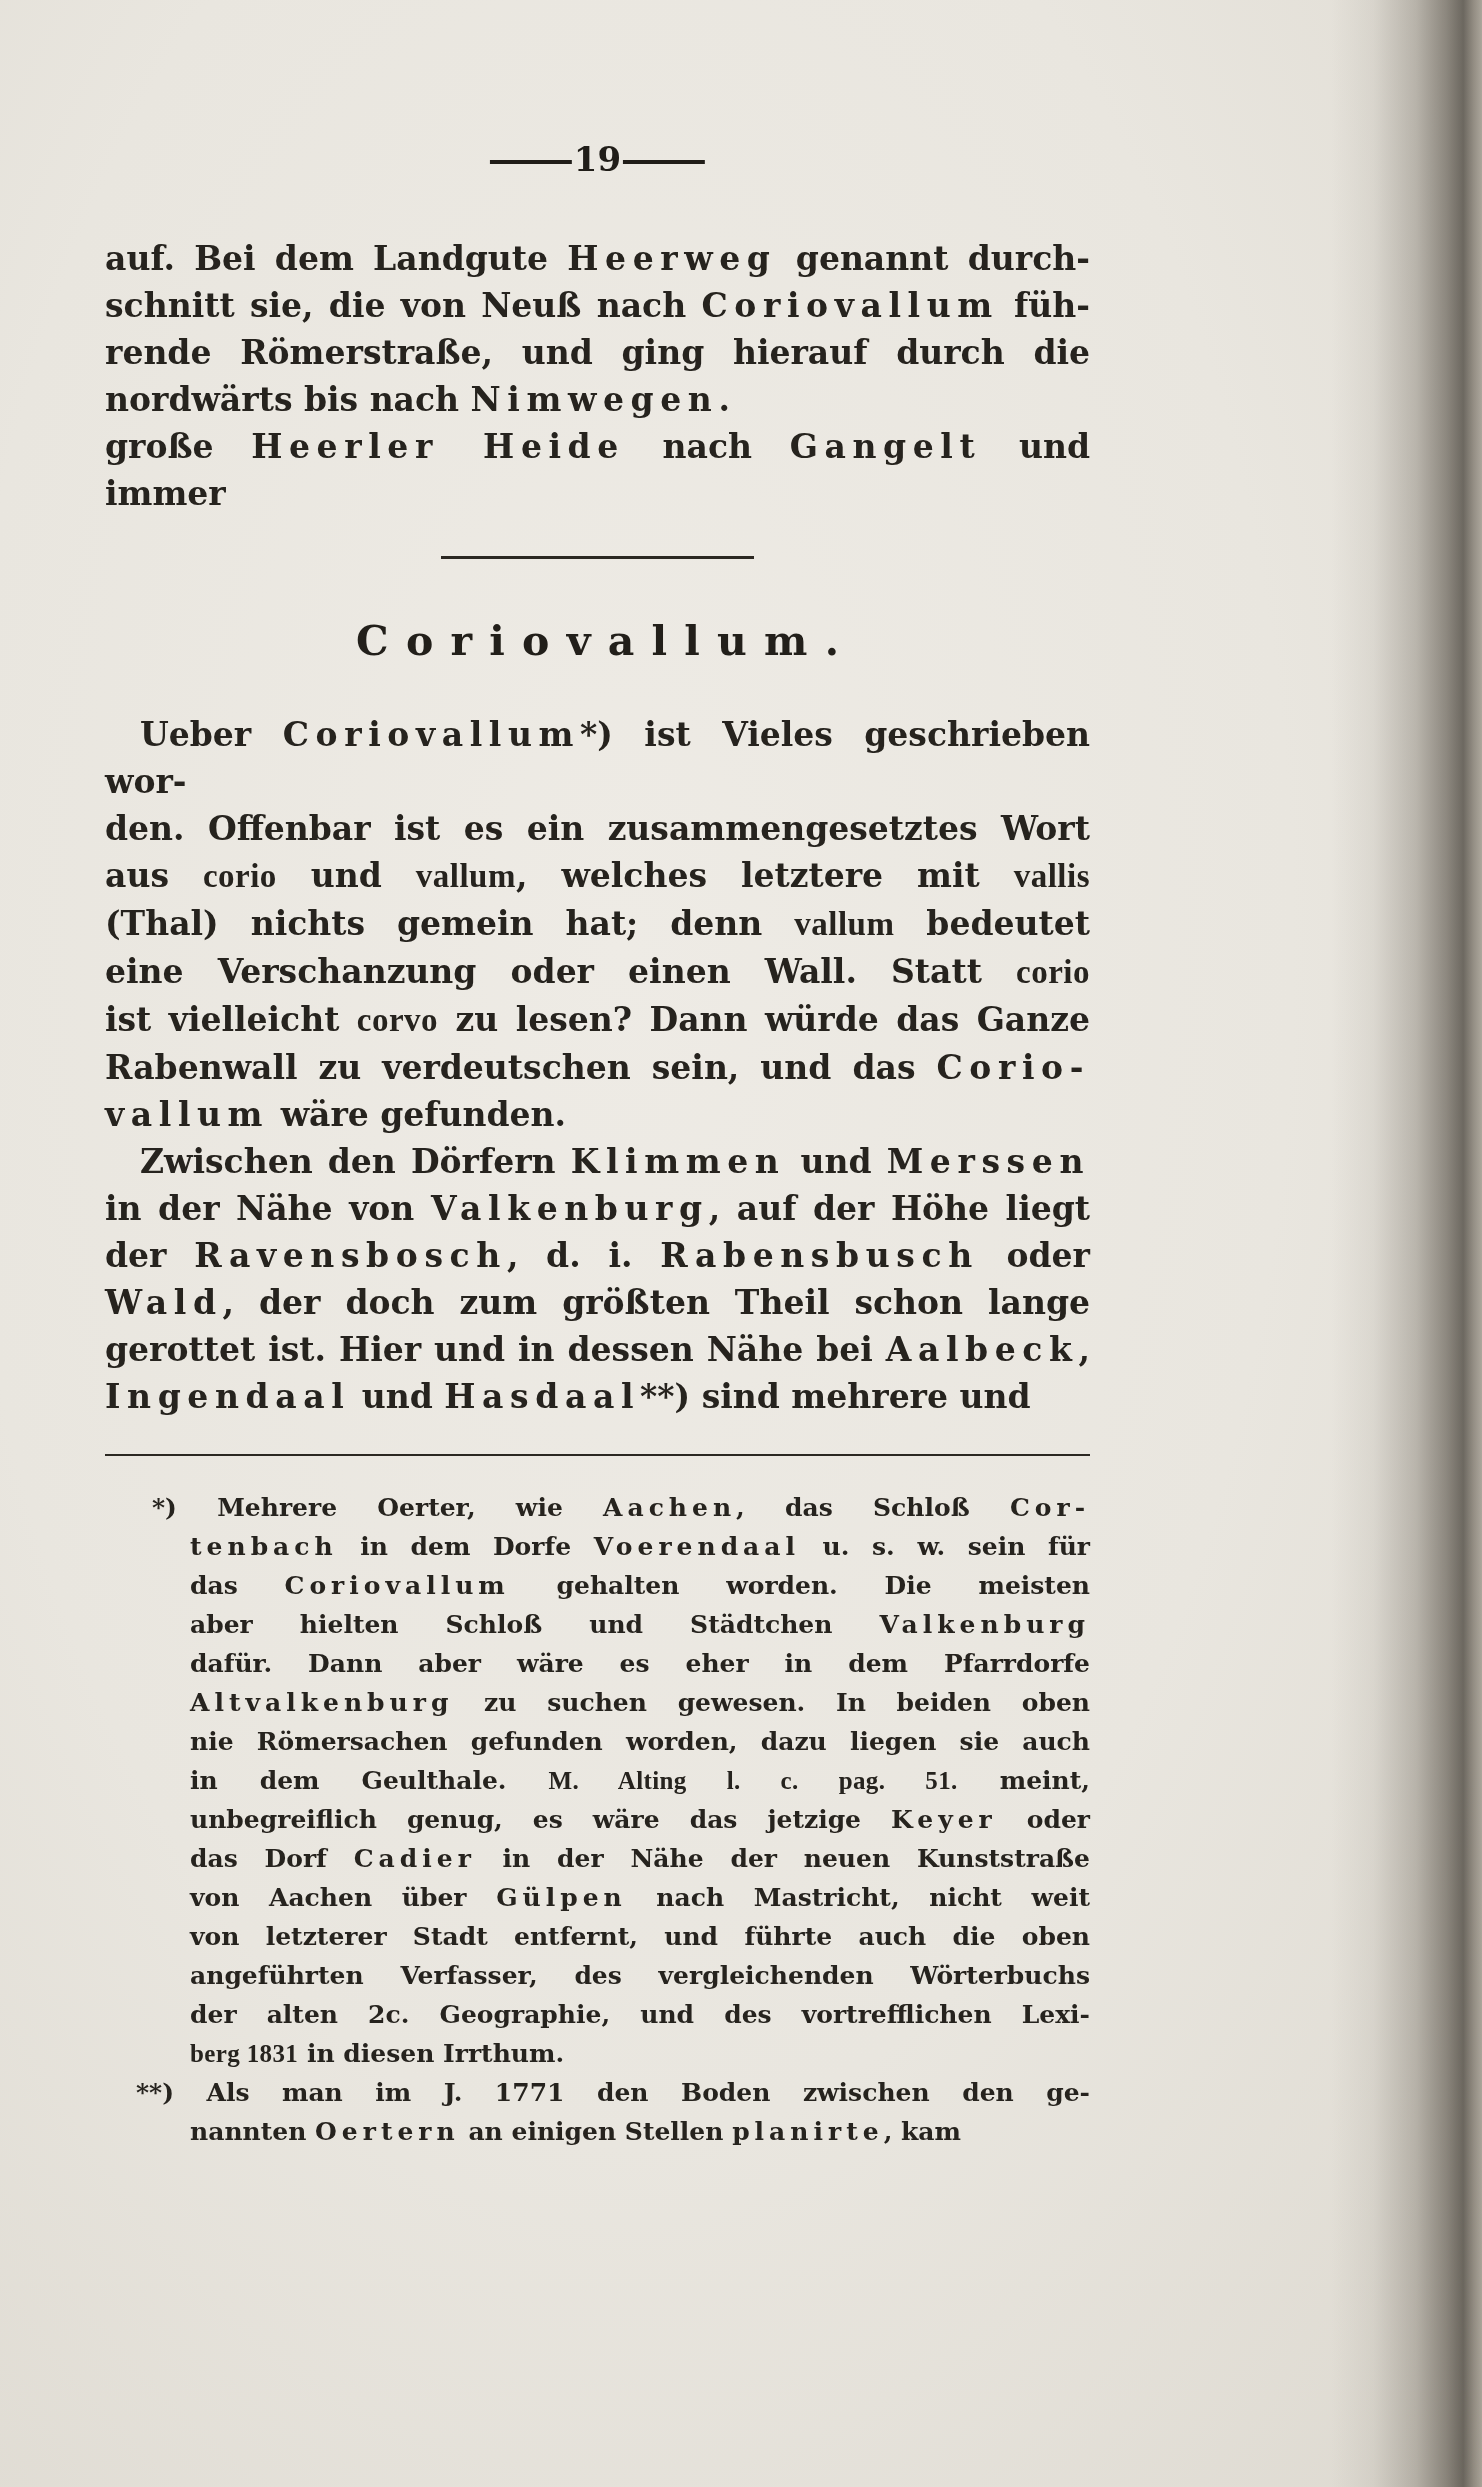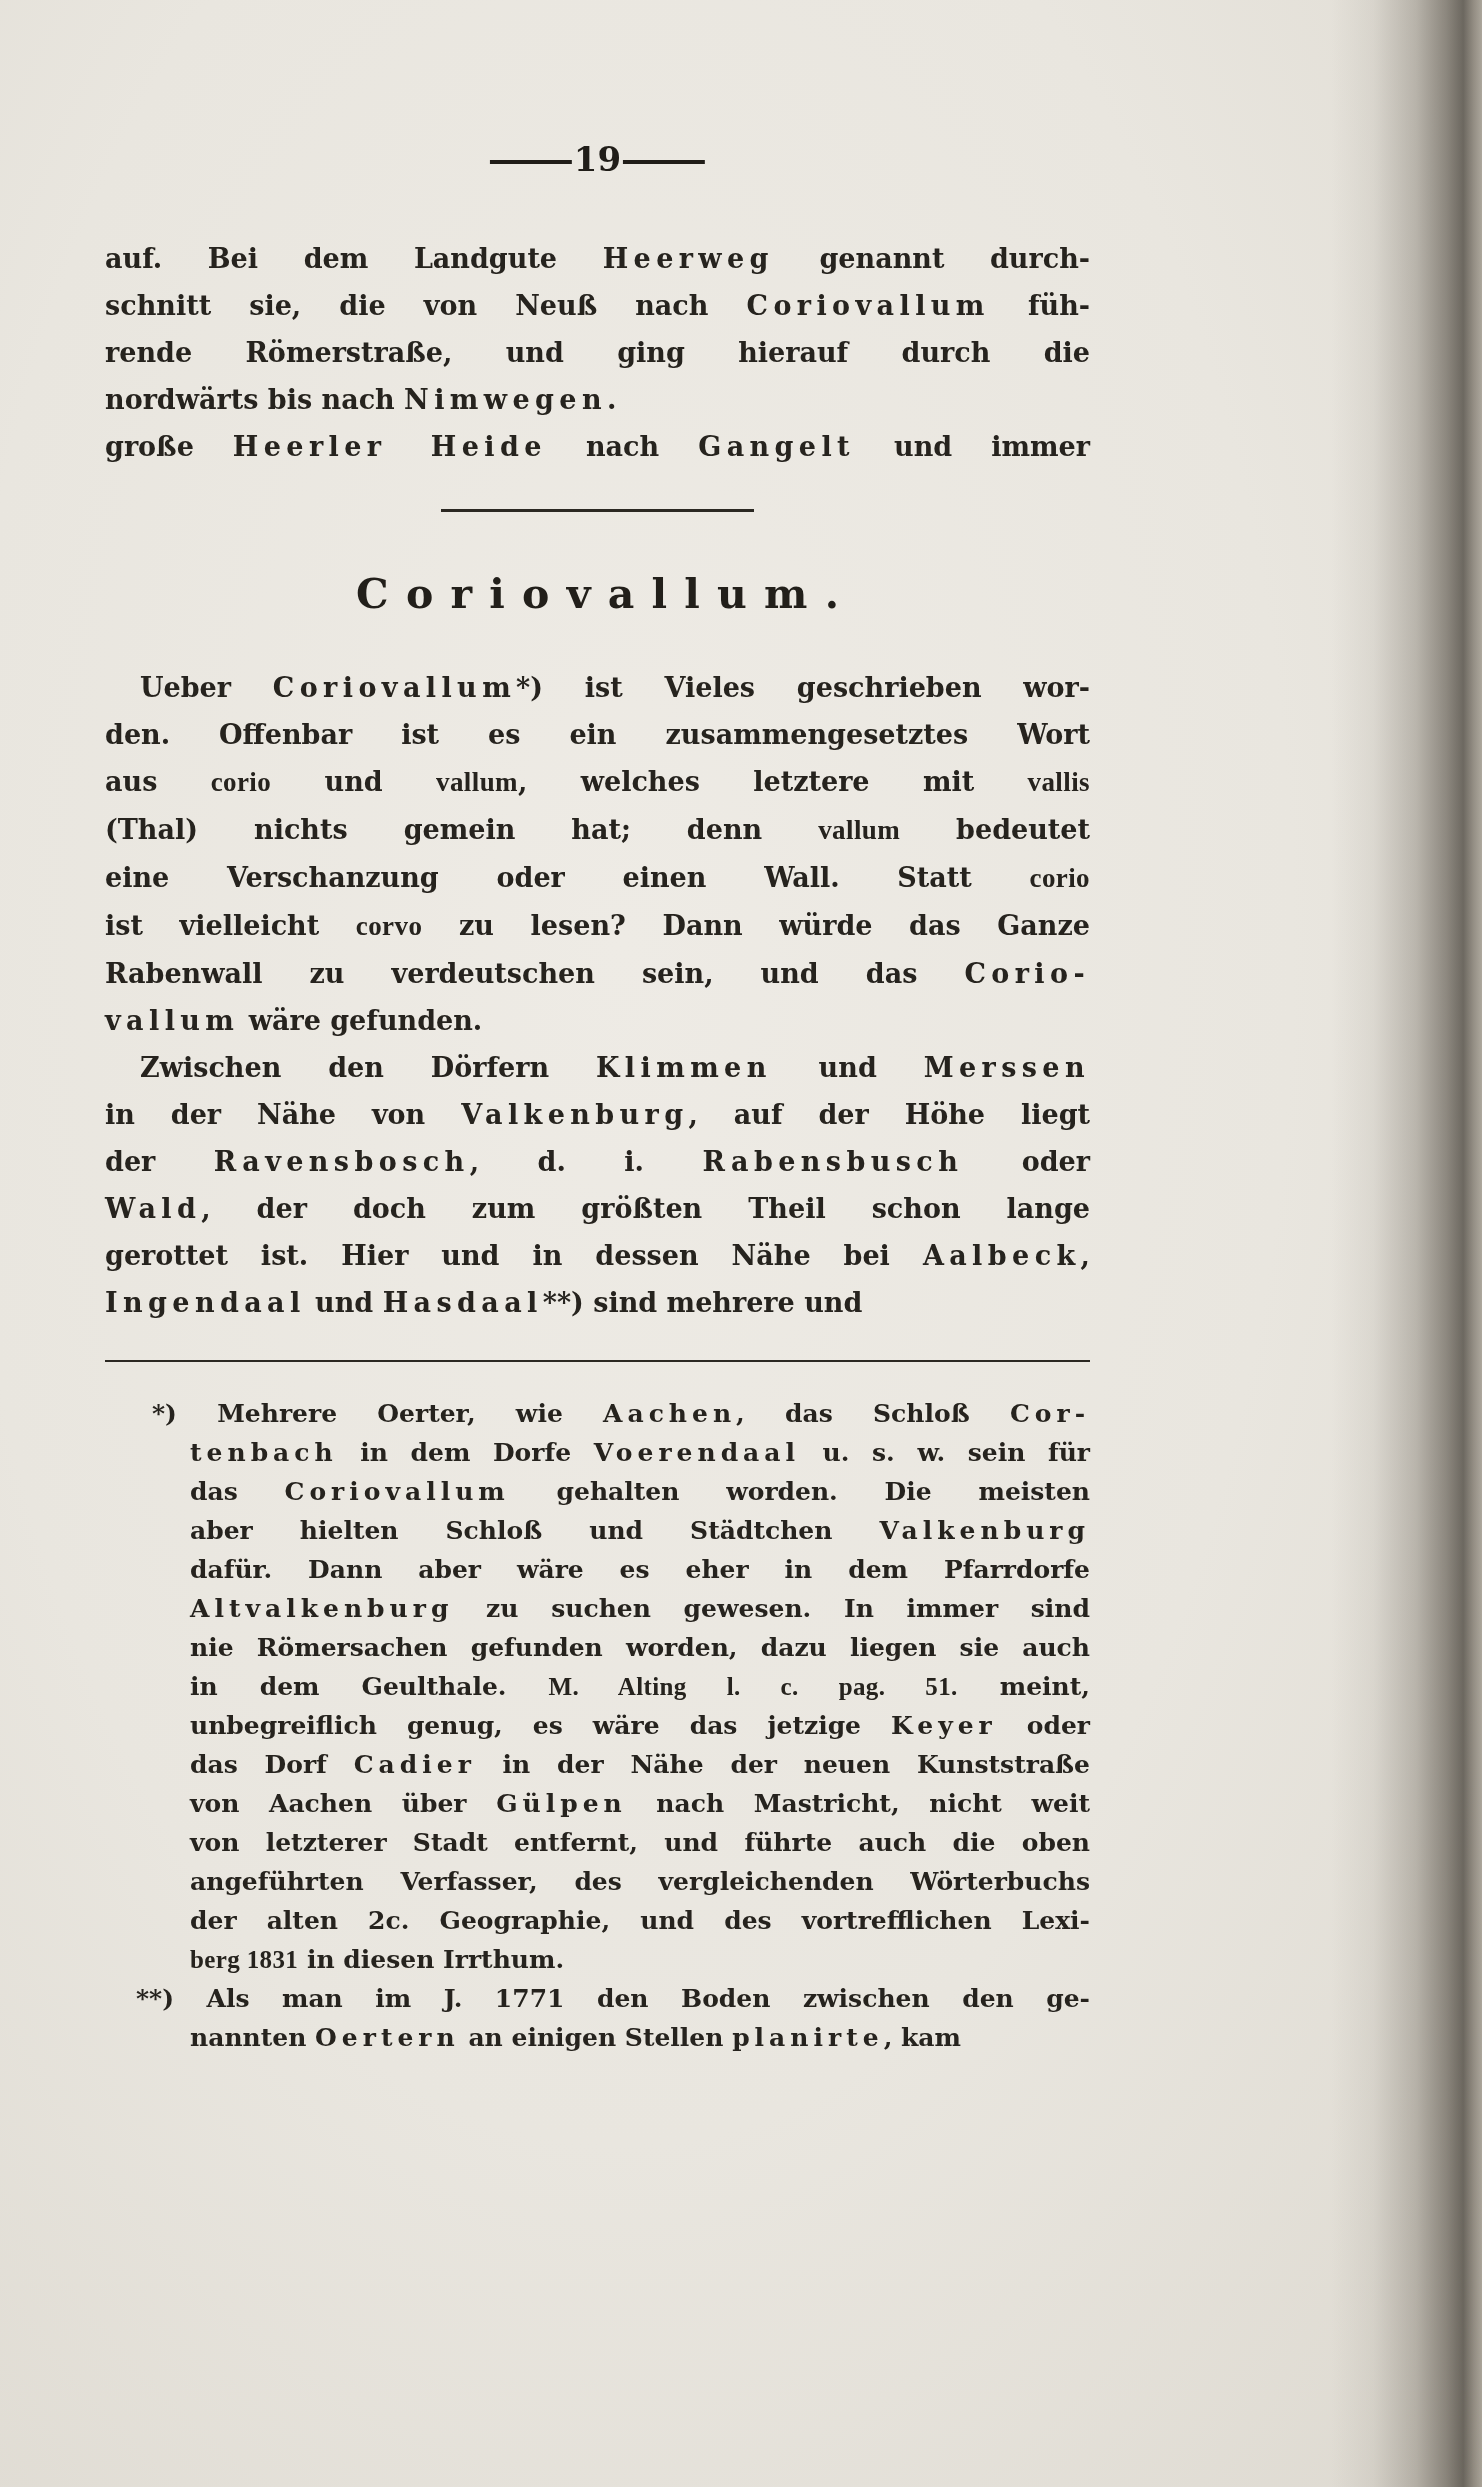--- a/index.html
+++ b/index.html
@@ -37,21 +37,21 @@
     font-size: 34px; font-weight: 700;
     margin-bottom: 56px;
     color: #201d18;
   }
   .page-number .dash {
     display: inline-block;
     transform: scaleX(2.7);
     font-weight: 700;
   }
   .line {
-    font-size: 27px;
+    font-size: 33px;
     line-height: 47px;
     font-weight: 600;
     text-align: justify;
     text-align-last: justify;
   }
   .line.last { text-align-last: left; }
   .indent-first .line.first { text-indent: 35px; }
   .gesperrt { letter-spacing: 0.20em; }
   .antiqua {
     font-family: "Liberation Serif", serif;
@@ -132,21 +132,21 @@
       </div>
 
     <div class="footnote-rule"></div>
 
     <div class="footnote">
         <div class="line first"><span>*) Mehrere Oerter, wie </span><span class="gesperrt">Aachen</span><span>, das Schloß </span><span class="gesperrt">Cor-</span></div>
         <div class="line"><span class="gesperrt">tenbach</span><span> in dem Dorfe </span><span class="gesperrt">Voerendaal</span><span> u. s. w. sein für</span></div>
         <div class="line"><span>das </span><span class="gesperrt">Coriovallum</span><span> gehalten worden. Die meisten</span></div>
         <div class="line"><span>aber hielten Schloß und Städtchen </span><span class="gesperrt">Valkenburg</span></div>
         <div class="line"><span>dafür. Dann aber wäre es eher in dem Pfarrdorfe</span></div>
-        <div class="line"><span class="gesperrt">Altvalkenburg</span><span> zu suchen gewesen. In immer sind</span></div>
+        <div class="line"><span class="gesperrt">Altvalkenburg</span><span> zu suchen gewesen. In beiden oben</span></div>
         <div class="line"><span>nie Römersachen gefunden worden, dazu liegen sie auch</span></div>
         <div class="line"><span>in dem Geulthale. </span><span class="antiqua">M. Alting l. c. pag. 51.</span><span> meint,</span></div>
         <div class="line"><span>unbegreiflich genug, es wäre das jetzige </span><span class="gesperrt">Keyer</span><span> oder</span></div>
         <div class="line"><span>das Dorf </span><span class="gesperrt">Cadier</span><span> in der Nähe der neuen Kunststraße</span></div>
         <div class="line"><span>von Aachen über </span><span class="gesperrt">Gülpen</span><span> nach Mastricht, nicht weit</span></div>
         <div class="line"><span>von letzterer Stadt entfernt, und führte auch die oben</span></div>
         <div class="line"><span>angeführten Verfasser, des vergleichenden Wörterbuchs</span></div>
         <div class="line"><span>der alten 2c. Geographie, und des vortrefflichen Lexi-</span></div>
         <div class="line last"><span class="antiqua">berg 1831</span><span> in diesen Irrthum.</span></div>
       </div>

